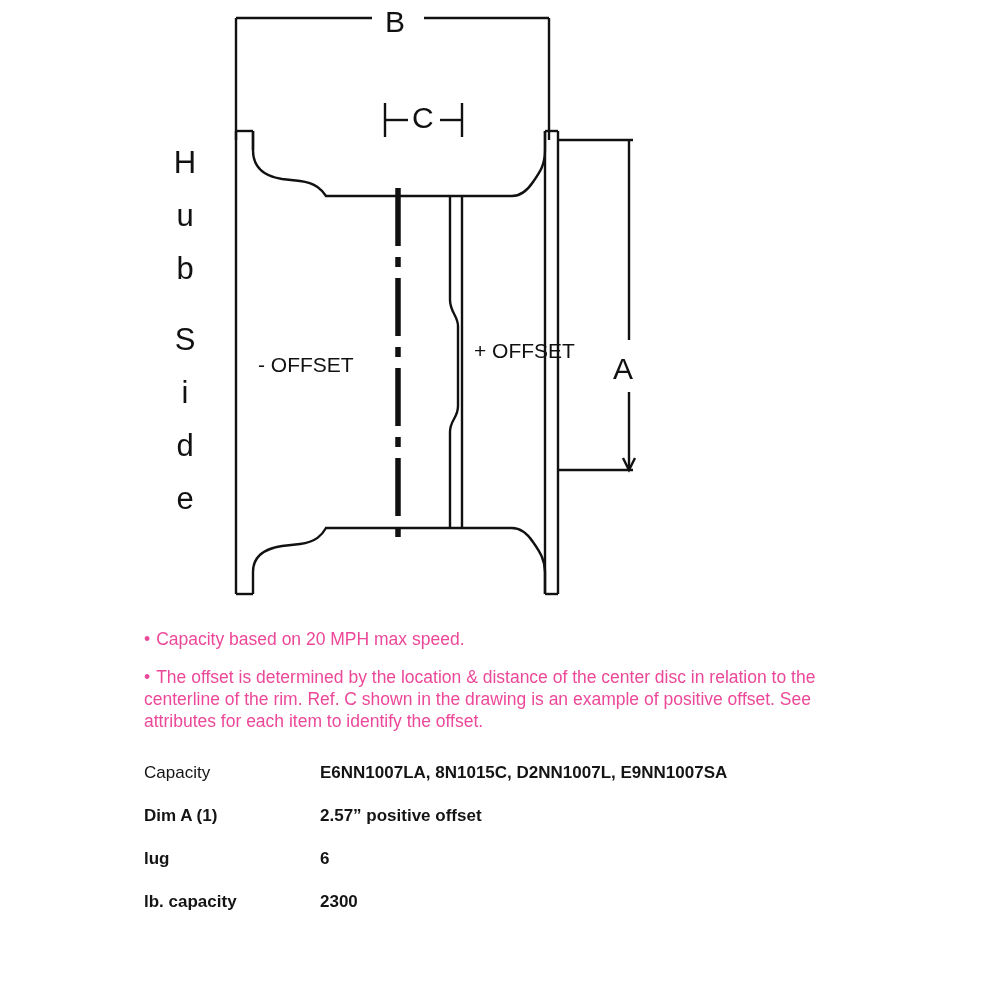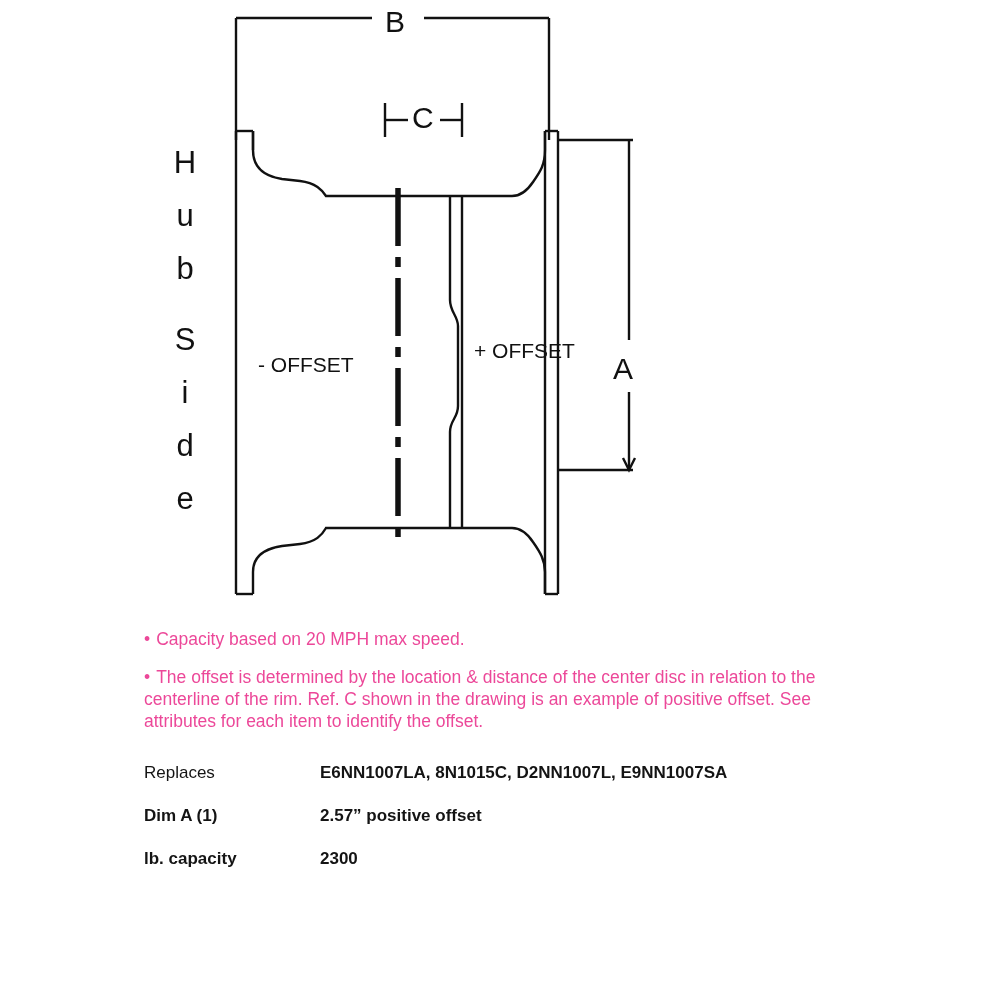--- a/index.html
+++ b/index.html
@@ -243,27 +243,31 @@
       <span class="bullet">•</span><span>Capacity based on 20 MPH max speed.</span>
     </div>
     <div class="note">
       <span class="bullet">•</span><span>The offset is determined by the location &amp; distance of the center disc in relation to the centerline of the rim. Ref. C shown in the drawing is an example of positive offset. See attributes for each item to identify the offset.</span>
     </div>
   </div>
 
   <table id="spec-table">
     <tbody>
       <tr class="plain">
-        <td class="label">Replaces</td>
+        <td class="label">Capacity</td>
         <td class="value">E6NN1007LA, 8N1015C, D2NN1007L, E9NN1007SA</td>
       </tr>
       <tr>
         <td class="label">Dim A (1)</td>
         <td class="value">2.57” positive offset</td>
       </tr>
       <tr>
+        <td class="label">lug</td>
+        <td class="value">6</td>
+      </tr>
+      <tr>
         <td class="label">lb. capacity</td>
         <td class="value">2300</td>
       </tr>
     </tbody>
   </table>
 
 </div>
 
 </body></html>

